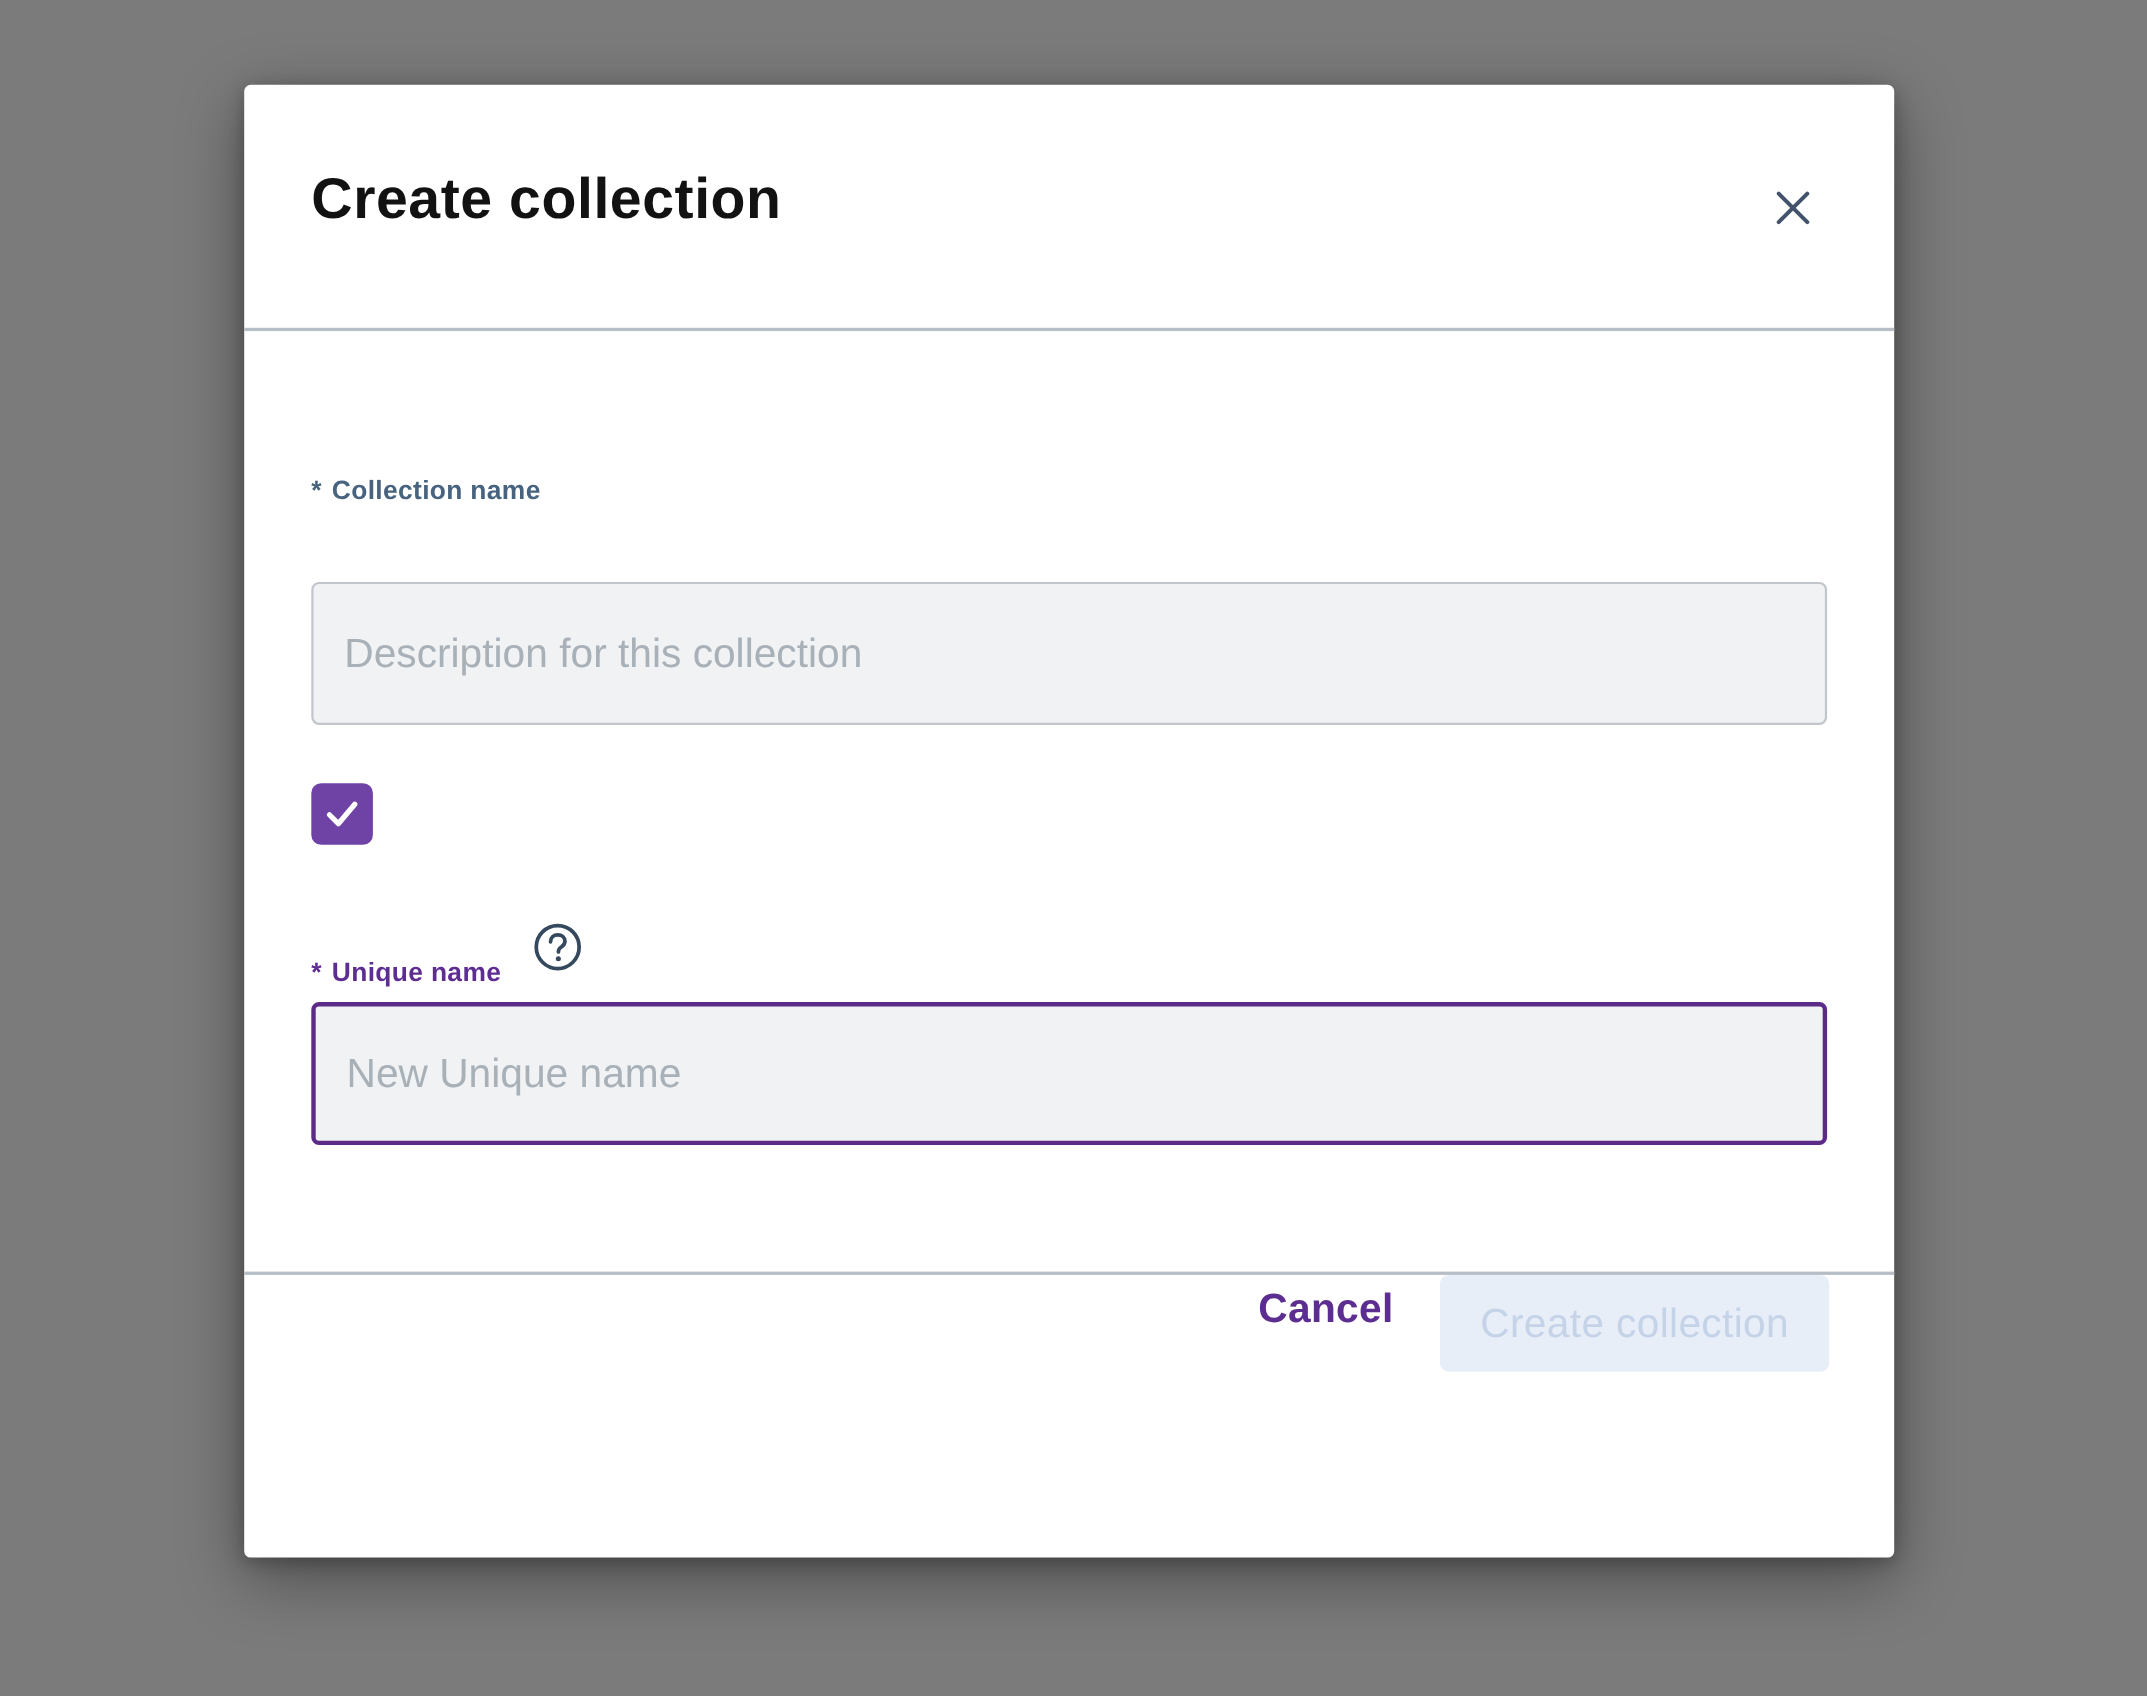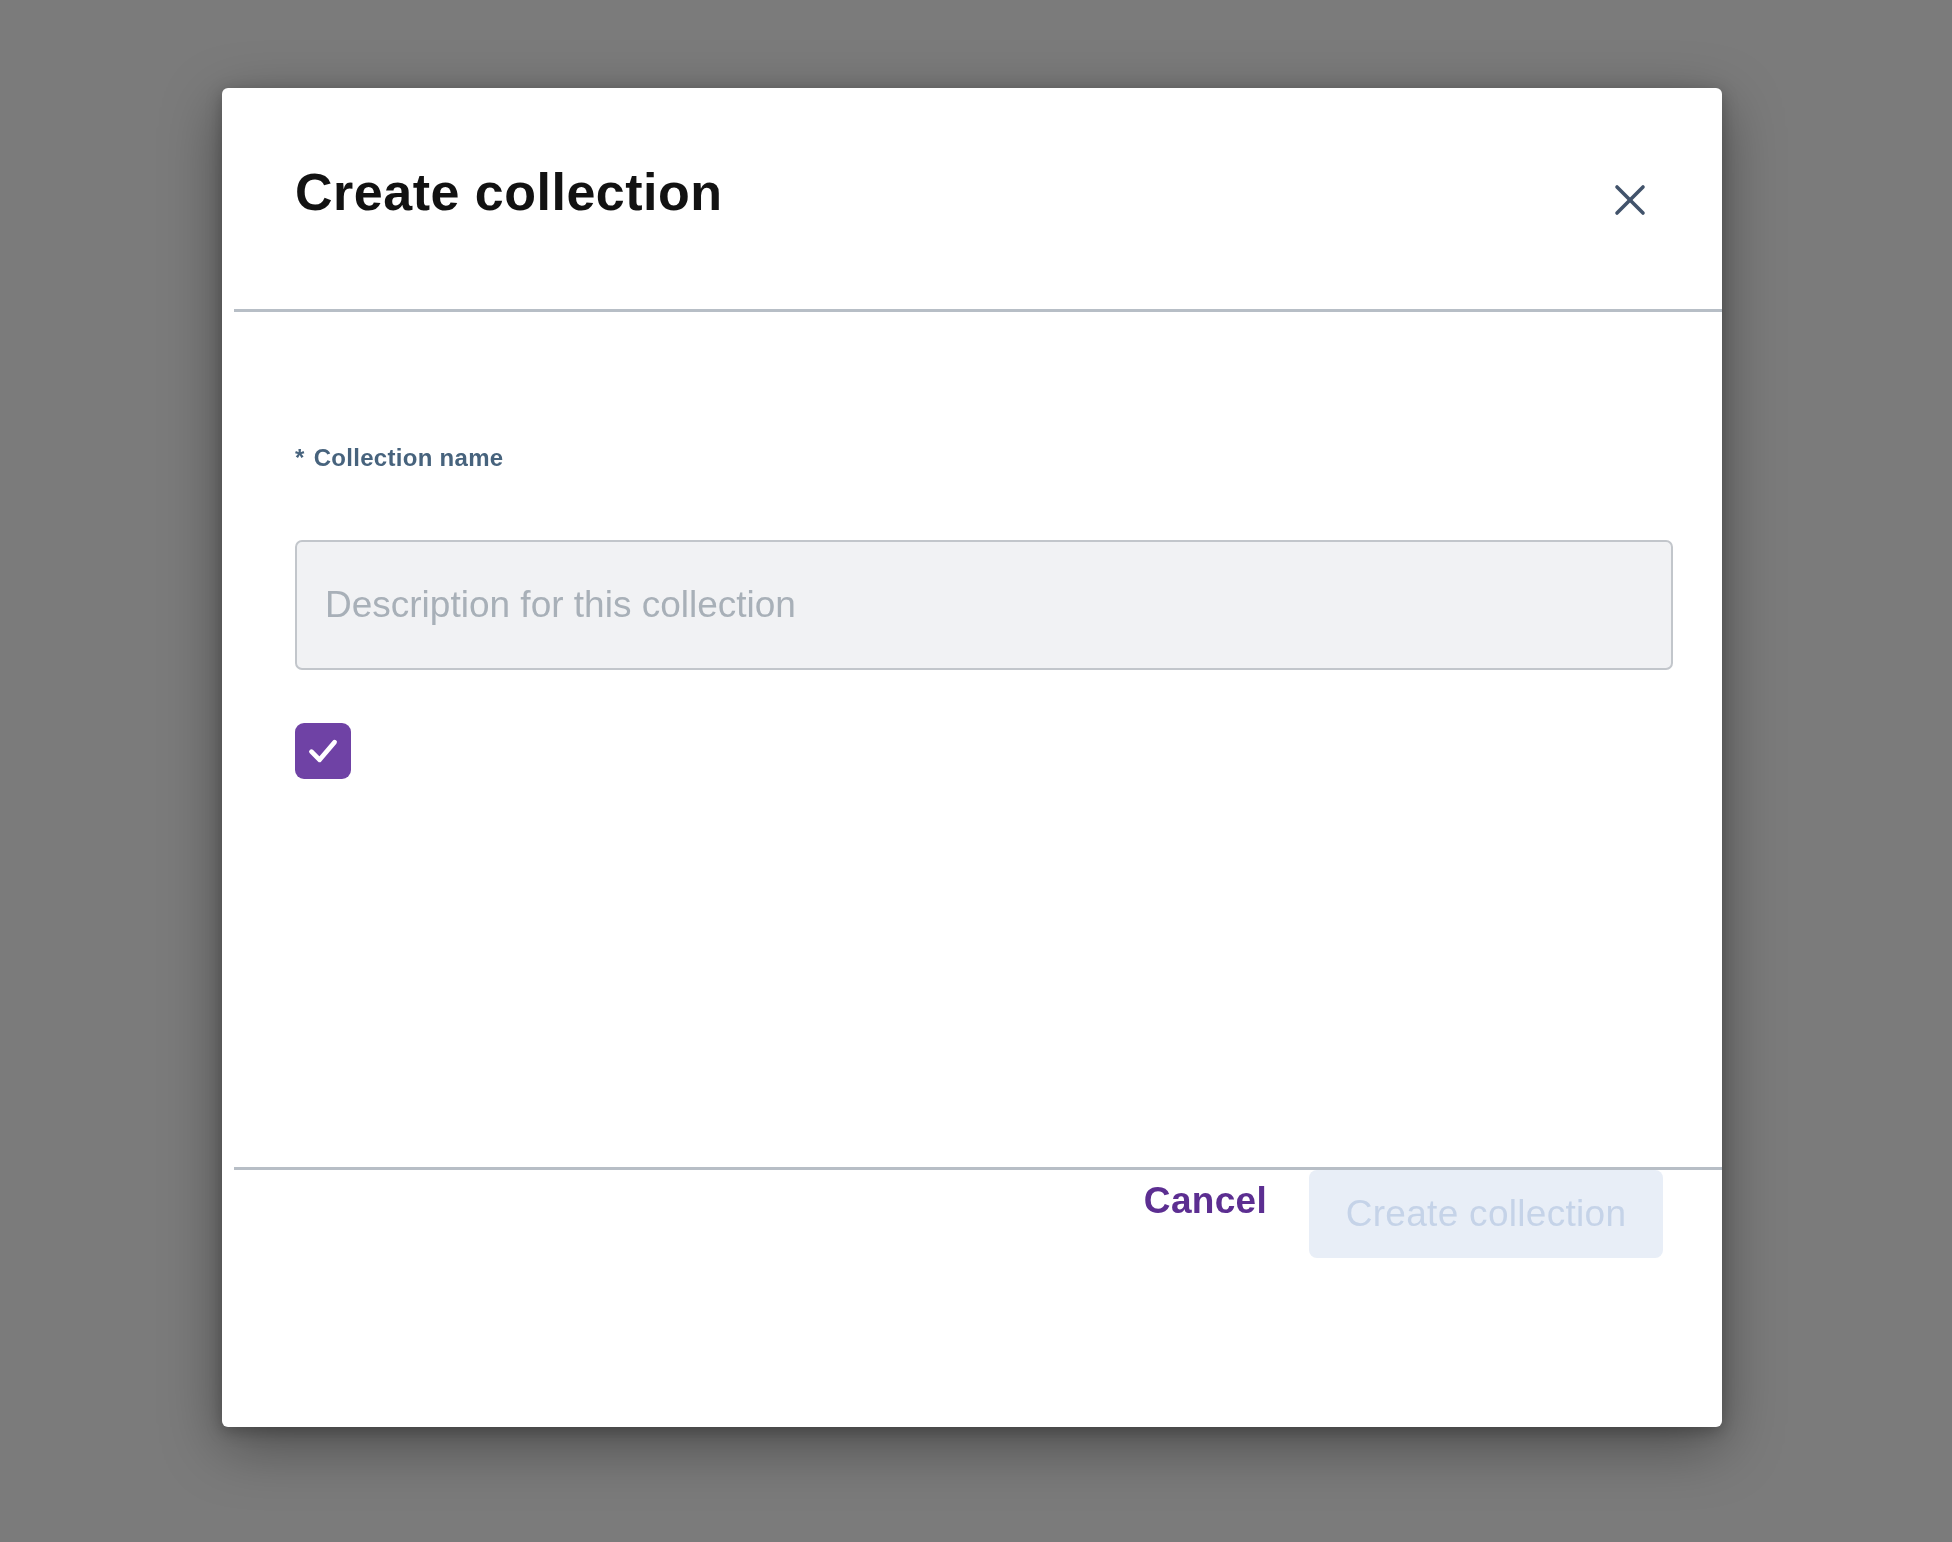--- a/index.html
+++ b/index.html
@@ -6,29 +6,28 @@
   html, body { width: 1952px; height: 1542px; }
   body {
     font-family: "Liberation Sans", sans-serif;
     background: #7b7b7b;
     position: relative;
     overflow: hidden;
   }
   .modal {
     position: absolute;
     left: 222px;
-    top: 88px;
+    top: 77px;
     width: 1500px;
     height: 1339px;
     background: #ffffff;
     border-radius: 6px;
     box-shadow: 0 18px 60px rgba(0,0,0,0.38), 0 4px 16px rgba(0,0,0,0.25);
     display: flex;
     flex-direction: column;
-    padding-left: 12px;
   }
   .modal-header {
     height: 221px;
     flex: 0 0 auto;
     padding: 74px 61px 0 61px;
     position: relative;
   }
   .modal-title {
     font-size: 52px;
     font-weight: 700;
@@ -196,20 +195,37 @@
     <div class="checkbox-row">
       <div class="checkbox-box" role="checkbox" aria-checked="true">
         <span style="display:flex;">
           <svg width="38" height="38" viewBox="0 0 56 56">
             <polyline points="11,29 23,41 45,15" fill="none" stroke="#ffffff" stroke-width="7" stroke-linecap="round" stroke-linejoin="round"></polyline>
           </svg>
         </span>
       </div>
     </div>
 
+    <div class="field field-unique">
+      <div class="unique-label-row">
+        <label class="field-label purple">
+          <span class="required-marker">*</span><span>Unique name</span>
+        </label>
+        <button class="help-btn" aria-label="Help">
+          <span style="display:flex;">
+            <svg width="46" height="46" viewBox="0 0 46 46">
+              <circle cx="23" cy="23" r="19.5" fill="none" stroke="#35495e" stroke-width="3.4"></circle>
+              <path d="M16.5 18.2 c0-4 3-6.4 6.6-6.4 c3.7 0 6.5 2.4 6.5 5.8 c0 2.7-1.5 4-3.3 5.3 c-1.8 1.2-2.6 2-2.6 3.9 v0.6" fill="none" stroke="#35495e" stroke-width="3.4" stroke-linecap="round"></path>
+              <circle cx="23.6" cy="33.6" r="2.3" fill="#35495e"></circle>
+            </svg>
+          </span>
+        </button>
+      </div>
+      <input class="text-input focused-purple" type="text" placeholder="New Unique name" style="">
+    </div>
 
   </div>
 
   <div class="divider"></div>
 
   <div class="modal-footer">
     <button class="cancel-btn">Cancel</button>
     <button class="submit-btn" disabled="">Create collection</button>
   </div>
 

